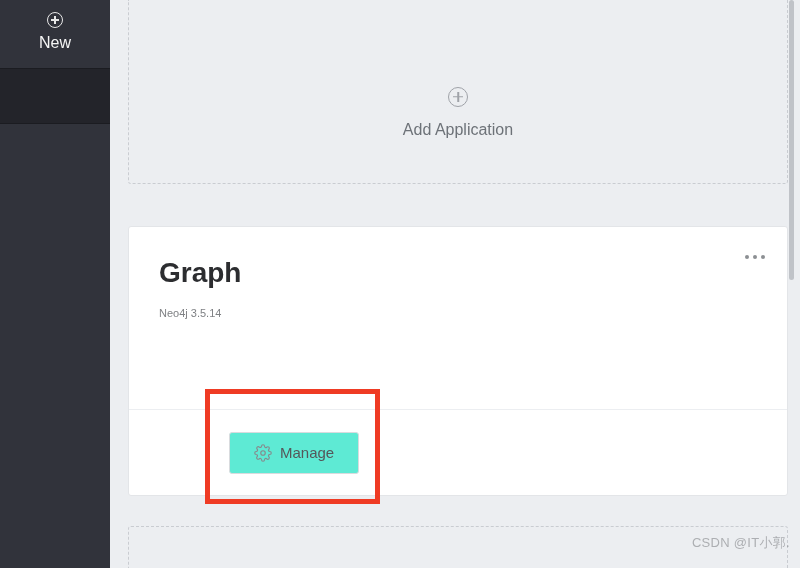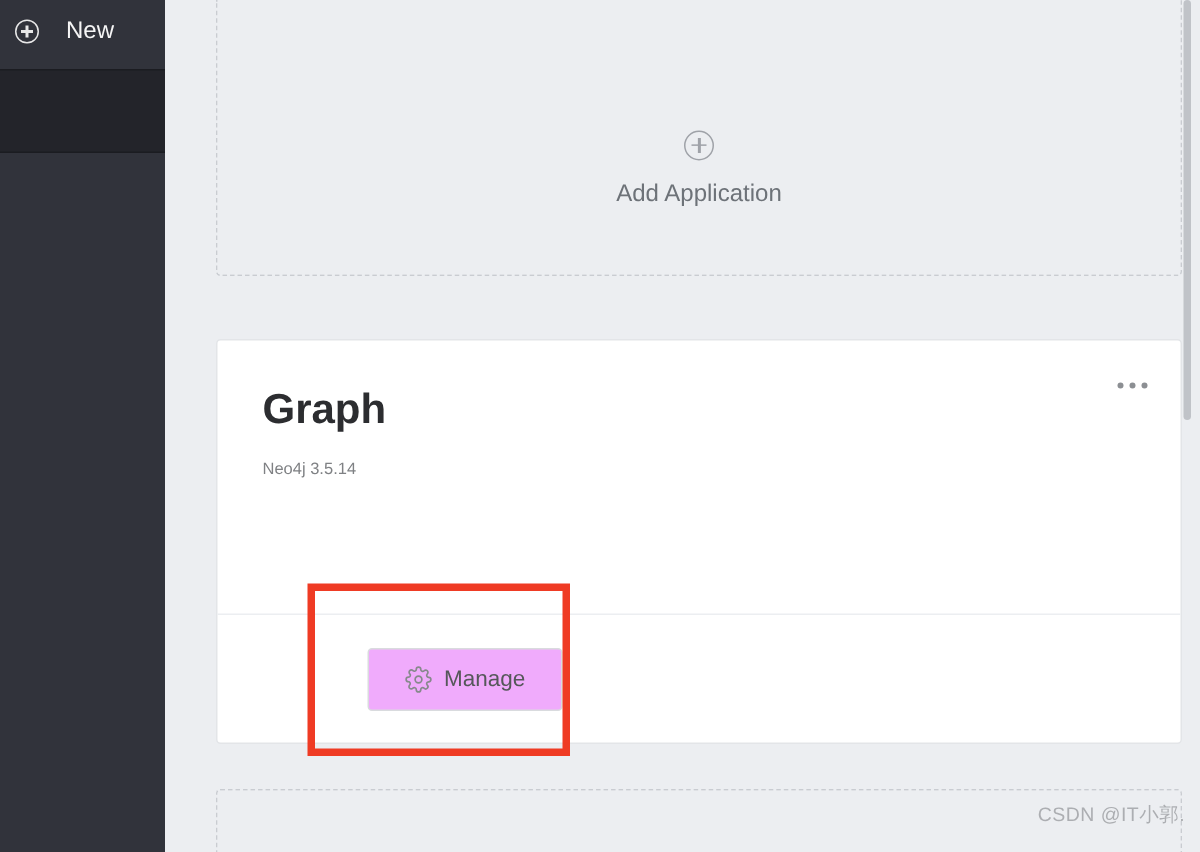--- a/index.html
+++ b/index.html
@@ -16,24 +16,25 @@
       left: 0; top: 0;
       width: 110px;
       height: 100%;
       background: #31333b;
       color: #fff;
     }
     .new-btn {
       display: flex;
       align-items: center;
       padding: 12px 10px 16px 10px;
-      gap: 18px;
+      gap: 6px;
       cursor: pointer;
       font-size: 16px;
       color: #f5f5f5;
+      flex-direction: column;
     }
     .new-btn .plus-circle {
       width: 16px; height: 16px;
       border: 1.5px solid #e8e8e8;
       border-radius: 50%;
       display: flex;
       align-items: center;
       justify-content: center;
       position: relative;
     }
@@ -50,21 +51,21 @@
       background: #23242a;
       border-top: 1px solid #1b1c21;
       border-bottom: 1px solid #1b1c21;
     }
 
     .main {
       position: absolute;
       left: 110px; top: 0;
       right: 0; bottom: 0;
       background: #eceef1;
-      padding: 0 12px 0 34px;
+      padding: 0 12px 0 18px;
       overflow: hidden;
     }
     .scroll-track {
       position: absolute;
       right: 6px; top: 0;
       width: 5px;
       height: 100%;
     }
     .scroll-thumb {
       position: absolute;
@@ -150,21 +151,21 @@
       border-top: 1px solid #eceef1;
       height: 86px;
       display: flex;
       align-items: center;
       justify-content: space-between;
       padding: 0 60px 0 100px;
       position: relative;
     }
     .btn {
       border: 1px solid #d9dbde;
-      background: #f0abfc;
+      background: #5eead4;
       border-radius: 3px;
       padding: 11px 24px;
       font-size: 15px;
       color: #55575a;
       display: flex;
       align-items: center;
       gap: 8px;
       cursor: pointer;
     }
     .btn svg { width: 18px; height: 18px; stroke: #87898c; fill: none; }

